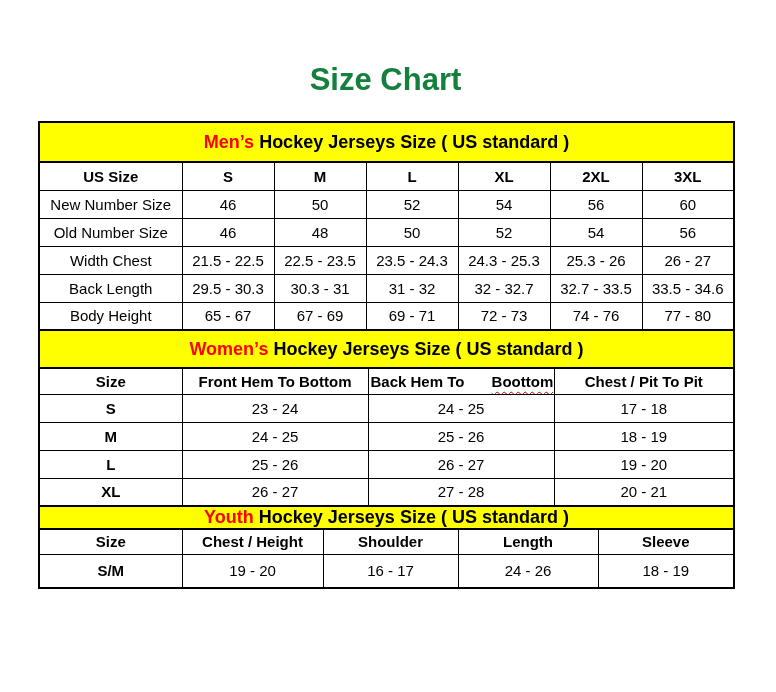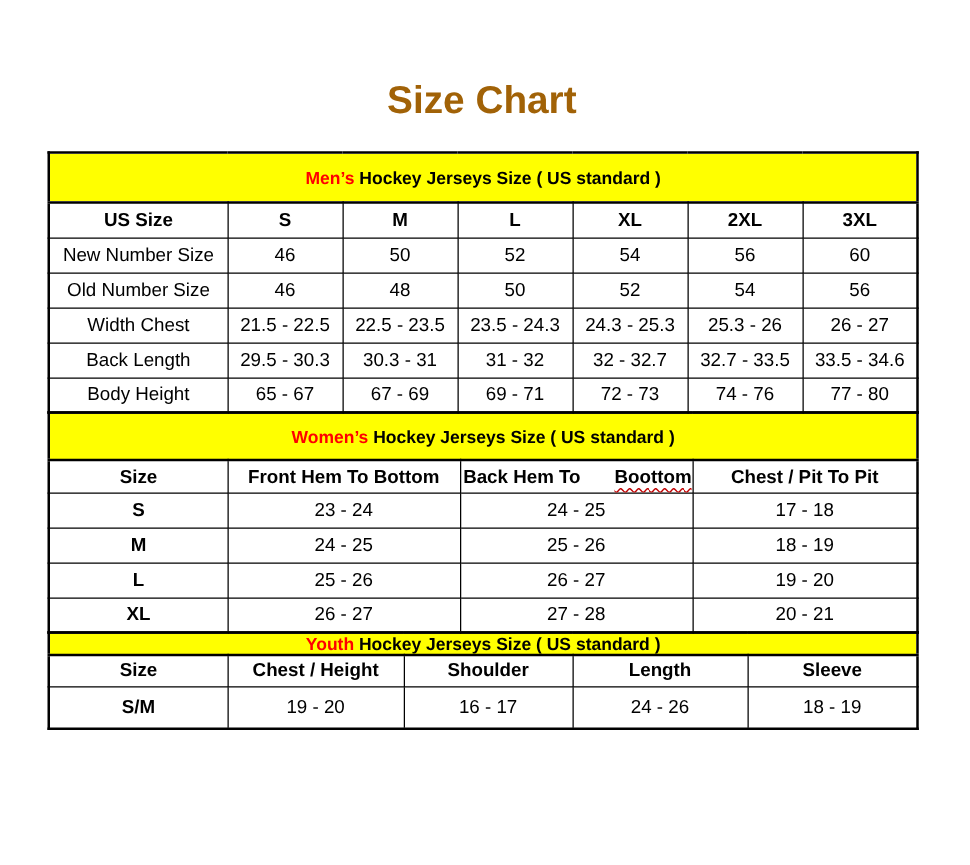--- a/index.html
+++ b/index.html
@@ -3,35 +3,35 @@
 <meta charset="utf-8">
 <style>
   html,body{margin:0;padding:0;}
   body{
     width:776px;height:692px;position:relative;overflow:hidden;
     background:#ffffff;color:#000;
     font-family:"Liberation Sans", sans-serif;
   }
   .page-title{
     position:absolute;left:38px;top:62px;width:695px;margin:0;
-    text-align:center;font-size:31px;font-weight:bold;color:#a16207;
+    text-align:center;font-size:31px;font-weight:bold;color:#15803d;
     letter-spacing:0px;
   }
   .chart-wrap{position:absolute;left:38px;top:121px;width:695px;}
   table{
     border-collapse:collapse;table-layout:fixed;width:695px;
     border:2.5px solid #000;
   }
   table.women,table.youth{margin-top:-2px;}
   td{
     border:1.5px solid #000;text-align:center;vertical-align:middle;
     font-size:15px;padding:0 2px;overflow:hidden;white-space:nowrap;
   }
   td.banner{
-    background:#FFFF00;font-weight:bold;font-size:14px;
+    background:#FFFF00;font-weight:bold;font-size:18px;
     border-bottom-width:2.5px;
   }
   tr.banner-men{height:40px;}
   tr.banner-women{height:38px;padding-left:23px;}
   tr.banner-youth{height:18px;}
   tr.men-row{height:28px;}
   tr.women-head{height:26px;}
   tr.women-row{height:28px;}
   tr.youth-head{height:25px;}
   tr.youth-row{height:34px;}

